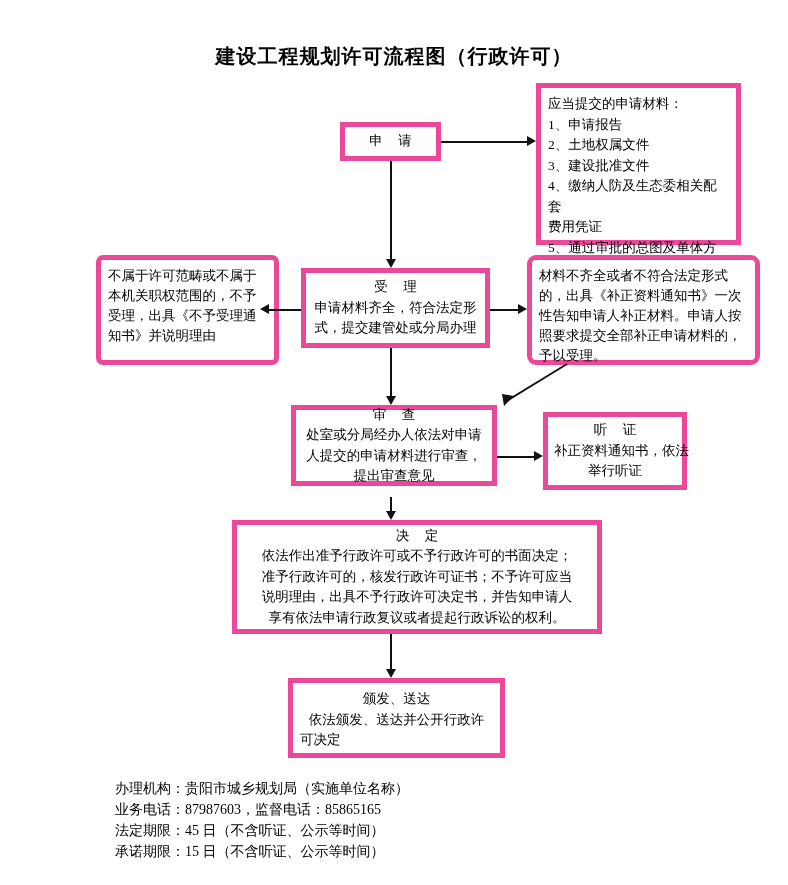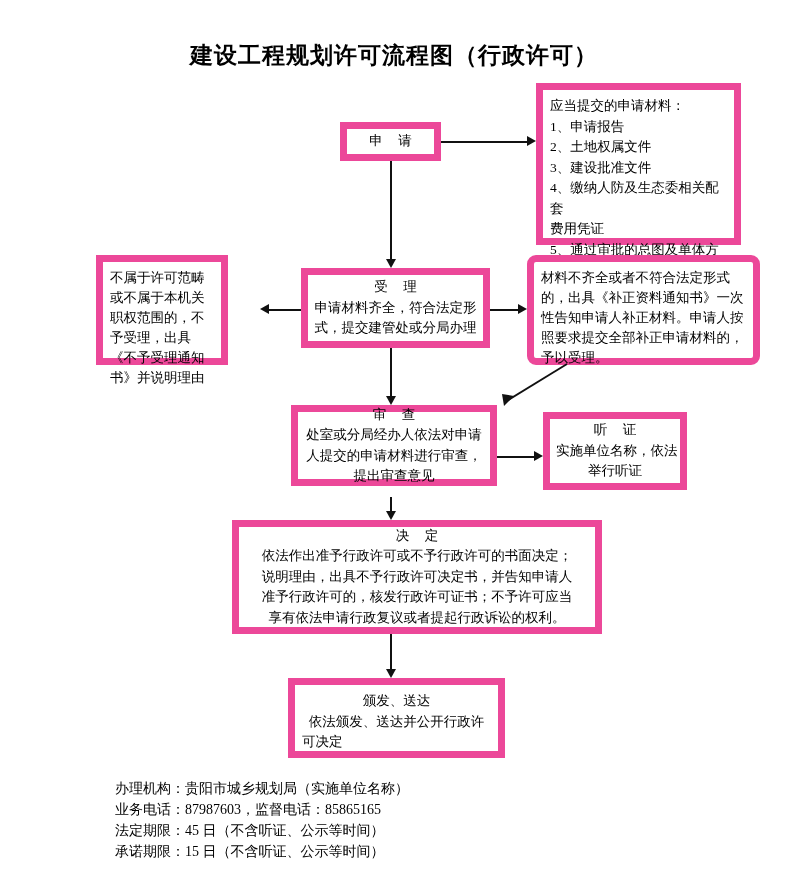--- a/index.html
+++ b/index.html
@@ -16,29 +16,29 @@
     color: #000000;
     overflow: hidden;
   }
 
   .title {
     position: absolute;
     left: 0;
     top: 42px;
     width: 788px;
     text-align: center;
-    font-size: 23px;
+    font-size: 20px;
     font-weight: bold;
     letter-spacing: 1px;
     line-height: 28px;
   }
 
   .box {
     position: absolute;
-    border: 7px solid #ec4899;
+    border: 5px solid #ec4899;
     background: #ffffff;
     box-sizing: border-box;
     font-size: 13.5px;
     line-height: 20.5px;
     text-align: center;
     display: flex;
     flex-direction: column;
     justify-content: center;
     padding: 2px 6px;
   }
@@ -114,21 +114,21 @@
     <div class="ln">费用凭证</div>
     <div class="ln">5、通过审批的总图及单体方案</div>
   </div>
 
   <div class="hline" style="left:441px; top:141px; width:86px;"></div>
   <div class="arw arw-right" style="left:527px; top:136px;"></div>
 
   <div class="vline" style="left:390px; top:161px; height:98px;"></div>
   <div class="arw arw-down" style="left:386px; top:259px;"></div>
 
-  <div class="box left-al" style="left:96px; top:255px; width:132px; height:110px; line-height:20px;">
+  <div class="box left-al" style="left:96px; top:255px; width:183px; height:110px; line-height:20px;border-radius:7px;">
     <div class="ln">不属于许可范畴或不属于本机关职权范围的，不予受理，出具《不予受理通知书》并说明理由</div>
   </div>
 
   <div class="box" style="left:301px; top:268px; width:189px; height:80px;text-align:center;">
     <div class="hdr">受 理</div>
     <div class="ln">申请材料齐全，符合法定形</div>
     <div class="ln">式，提交建管处或分局办理</div>
   </div>
 
   <div class="box left-al" style="left:527px; top:255px; width:233px; height:110px; line-height:20px;border-radius:9px;">
@@ -151,35 +151,35 @@
 
   <div class="box" style="left:291px; top:405px; width:206px; height:81px;">
     <div class="hdr">审 查</div>
     <div class="ln">处室或分局经办人依法对申请</div>
     <div class="ln">人提交的申请材料进行审查，</div>
     <div class="ln">提出审查意见</div>
   </div>
 
   <div class="box" style="left:543px; top:412px; width:144px; height:78px;">
     <div class="hdr">听 证</div>
-    <div class="ln">实施单位名称，依法</div>
+    <div class="ln">补正资料通知书，依法</div>
     <div class="ln">举行听证</div>
   </div>
 
   <div class="hline" style="left:497px; top:456px; width:37px;"></div>
   <div class="arw arw-right" style="left:534px; top:451px;"></div>
 
   <div class="vline" style="left:390px; top:497px; height:15px;"></div>
   <div class="arw arw-down" style="left:386px; top:511px;"></div>
 
   <div class="box" style="left:232px; top:520px; width:370px; height:114px;">
     <div class="hdr">决 定</div>
     <div class="ln">依法作出准予行政许可或不予行政许可的书面决定；</div>
+    <div class="ln">准予行政许可的，核发行政许可证书；不予许可应当</div>
     <div class="ln">说明理由，出具不予行政许可决定书，并告知申请人</div>
-    <div class="ln">准予行政许可的，核发行政许可证书；不予许可应当</div>
     <div class="ln">享有依法申请行政复议或者提起行政诉讼的权利。</div>
   </div>
 
   <div class="vline" style="left:390px; top:634px; height:36px;"></div>
   <div class="arw arw-down" style="left:386px; top:669px;"></div>
 
   <div class="box left-al" style="left:288px; top:678px; width:217px; height:80px; text-align:center;">
     <div class="ln" style="text-align:center;">颁发、送达</div>
     <div class="ln" style="text-align:center;">依法颁发、送达并公开行政许</div>
     <div class="ln" style="text-align:left;">可决定</div>

